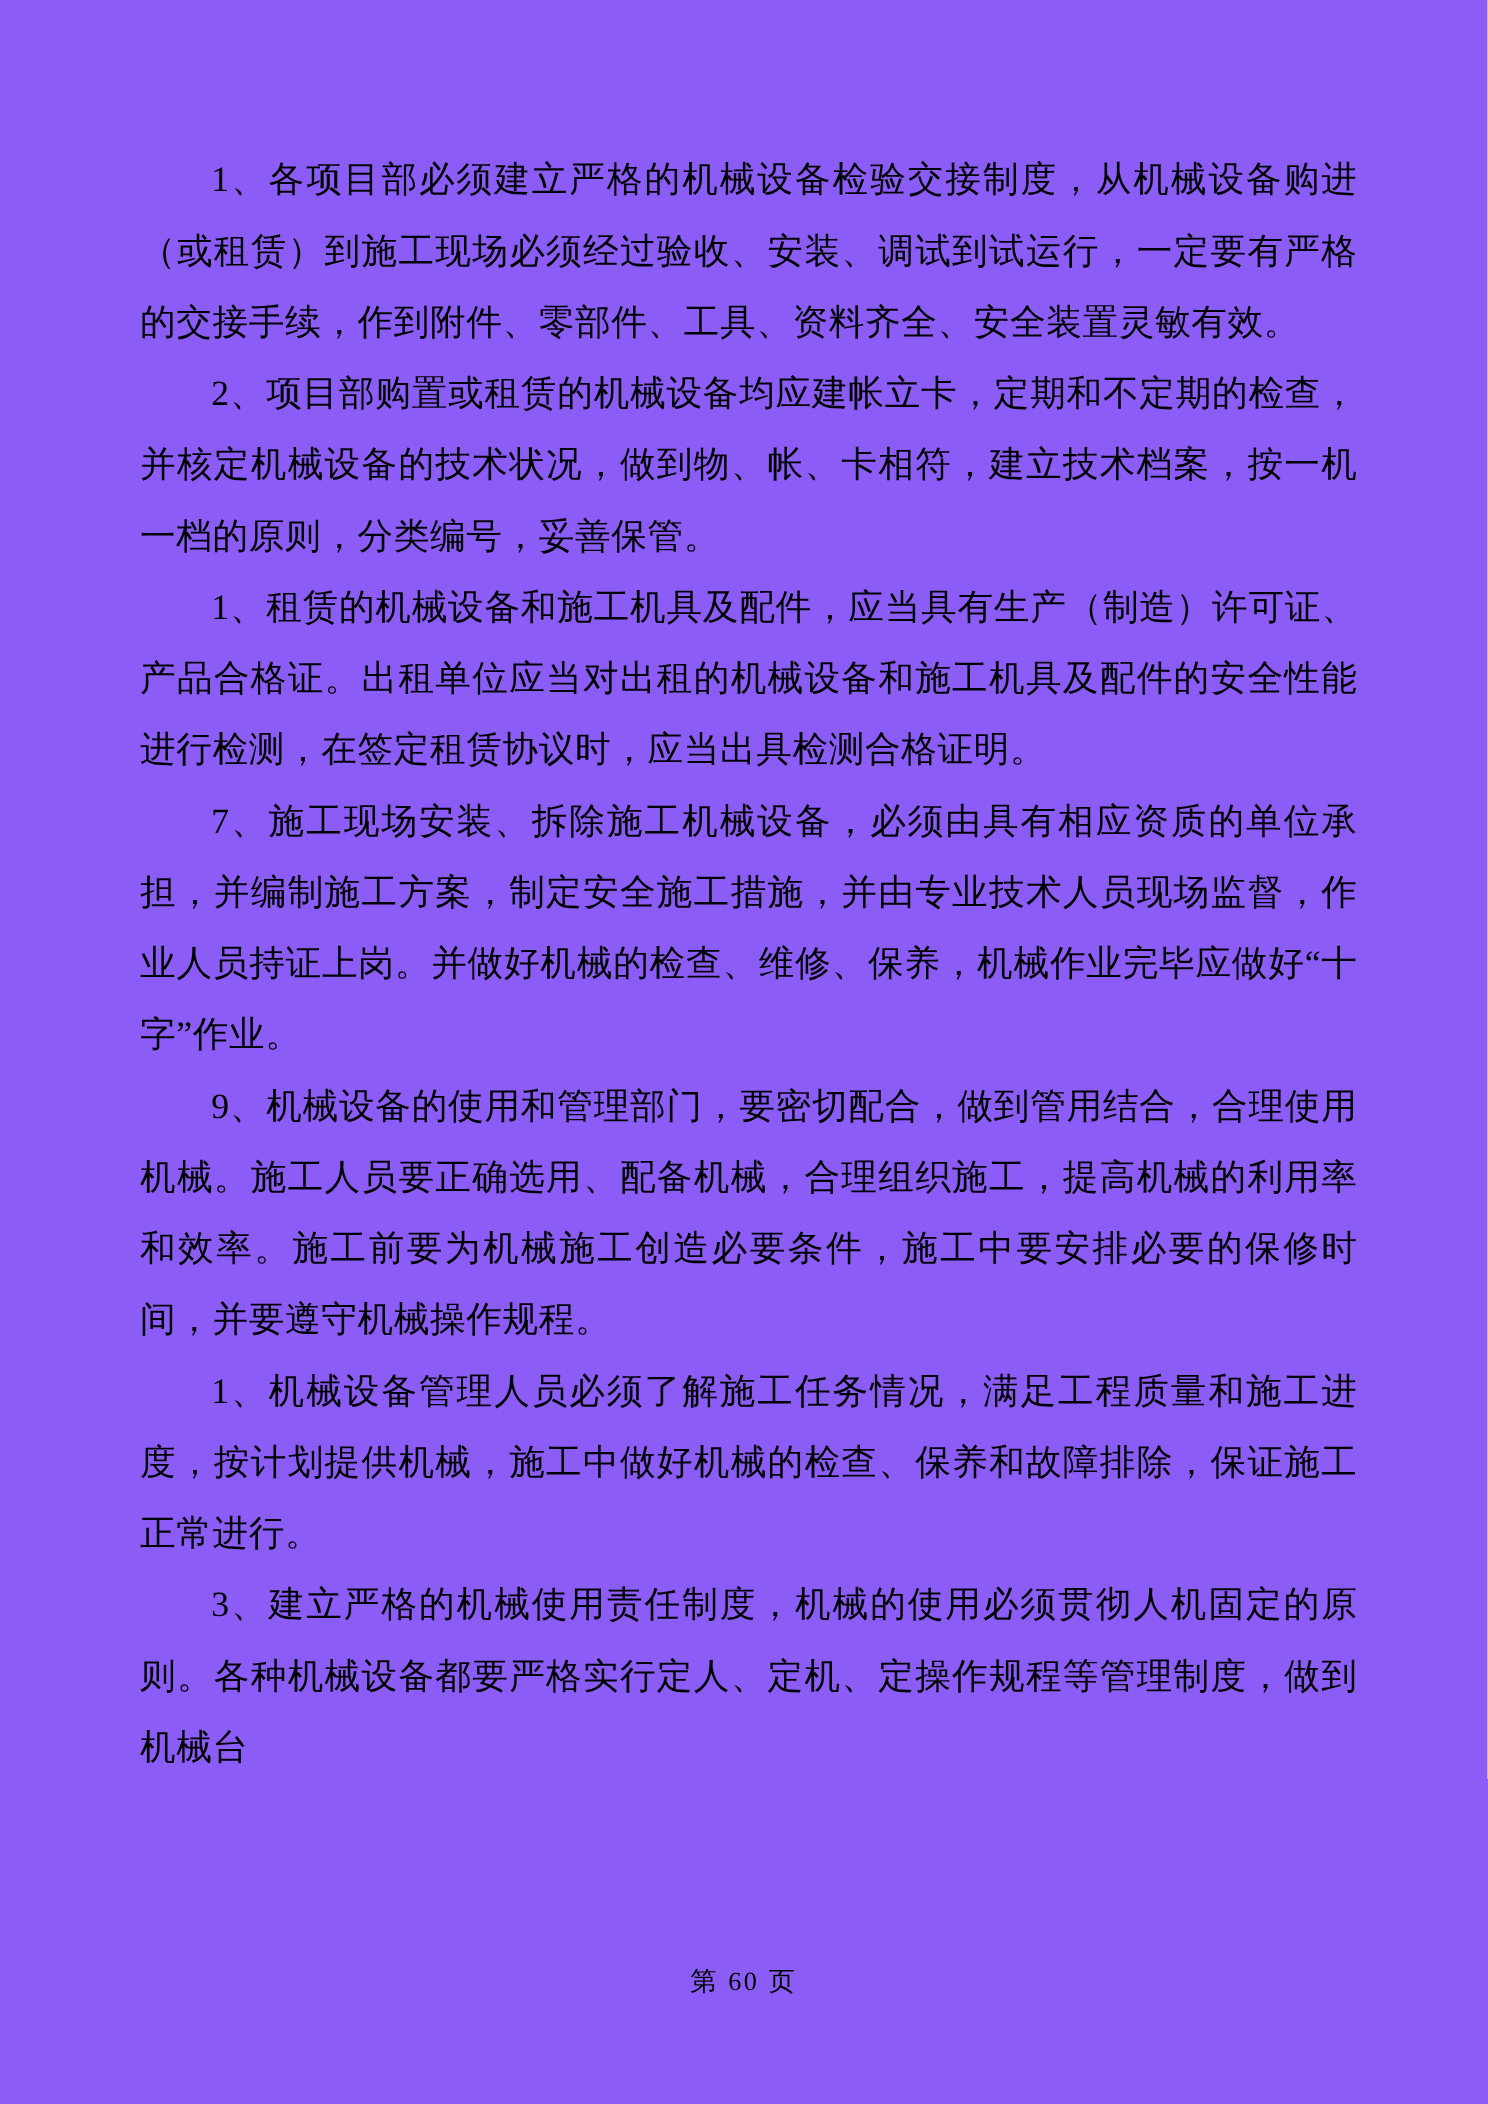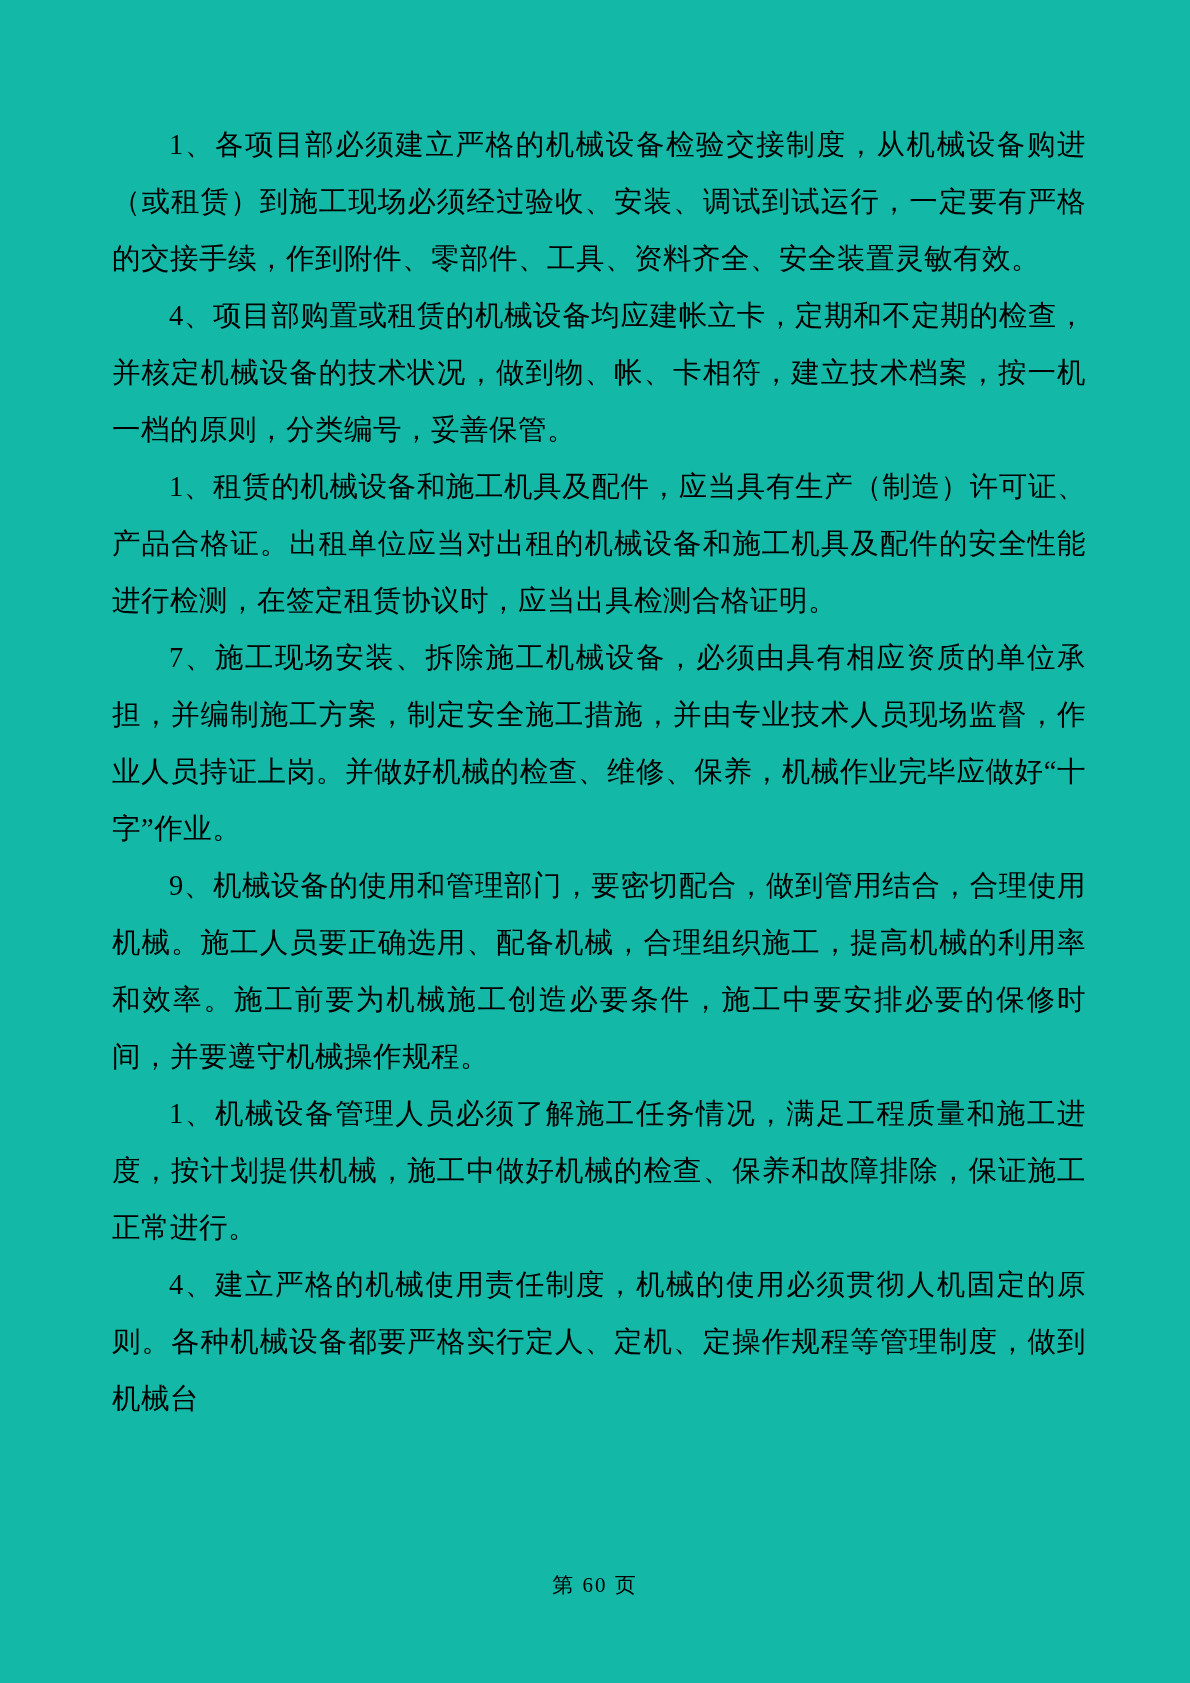--- a/index.html
+++ b/index.html
@@ -4,21 +4,21 @@
 <style>
   html, body {
     margin: 0;
     padding: 0;
     background: #ffffff;
   }
   .page {
     position: relative;
     width: 1190px;
     height: 1683px;
-    background: #14b8a6;
+    background: #8b5cf6;
     overflow: hidden;
     font-family: "Liberation Serif", "DejaVu Serif", serif;
     color: #000000;
   }
   .content {
     position: absolute;
     left: 112px;
     right: 104px;
     top: 116px;
   }
@@ -42,21 +42,21 @@
     line-height: 30px;
     letter-spacing: 2px;
   }
 </style>
 </head>
 <body>
 
 <div class="page">
   <div class="content">
     <p>1、各项目部必须建立严格的机械设备检验交接制度，从机械设备购进（或租赁）到施工现场必须经过验收、安装、调试到试运行，一定要有严格的交接手续，作到附件、零部件、工具、资料齐全、安全装置灵敏有效。</p>
-    <p>4、项目部购置或租赁的机械设备均应建帐立卡，定期和不定期的检查，并核定机械设备的技术状况，做到物、帐、卡相符，建立技术档案，按一机一档的原则，分类编号，妥善保管。</p>
+    <p>2、项目部购置或租赁的机械设备均应建帐立卡，定期和不定期的检查，并核定机械设备的技术状况，做到物、帐、卡相符，建立技术档案，按一机一档的原则，分类编号，妥善保管。</p>
     <p>1、租赁的机械设备和施工机具及配件，应当具有生产（制造）许可证、产品合格证。出租单位应当对出租的机械设备和施工机具及配件的安全性能进行检测，在签定租赁协议时，应当出具检测合格证明。</p>
     <p>7、施工现场安装、拆除施工机械设备，必须由具有相应资质的单位承担，并编制施工方案，制定安全施工措施，并由专业技术人员现场监督，作业人员持证上岗。并做好机械的检查、维修、保养，机械作业完毕应做好“十字”作业。</p>
     <p>9、机械设备的使用和管理部门，要密切配合，做到管用结合，合理使用机械。施工人员要正确选用、配备机械，合理组织施工，提高机械的利用率和效率。施工前要为机械施工创造必要条件，施工中要安排必要的保修时间，并要遵守机械操作规程。</p>
     <p>1、机械设备管理人员必须了解施工任务情况，满足工程质量和施工进度，按计划提供机械，施工中做好机械的检查、保养和故障排除，保证施工正常进行。</p>
-    <p>4、建立严格的机械使用责任制度，机械的使用必须贯彻人机固定的原则。各种机械设备都要严格实行定人、定机、定操作规程等管理制度，做到机械台</p>
+    <p>3、建立严格的机械使用责任制度，机械的使用必须贯彻人机固定的原则。各种机械设备都要严格实行定人、定机、定操作规程等管理制度，做到机械台</p>
   </div>
   <div class="footer">第 60 页</div>
 </div>
 
 </body></html>

